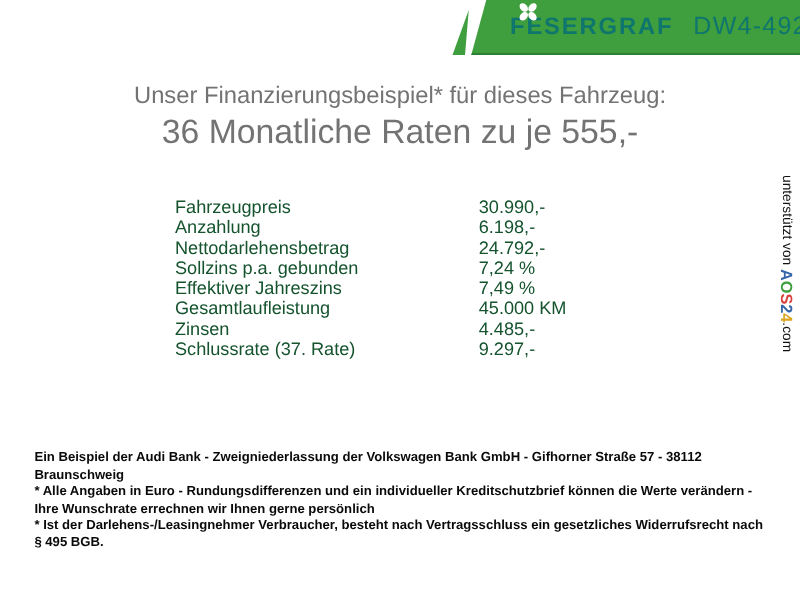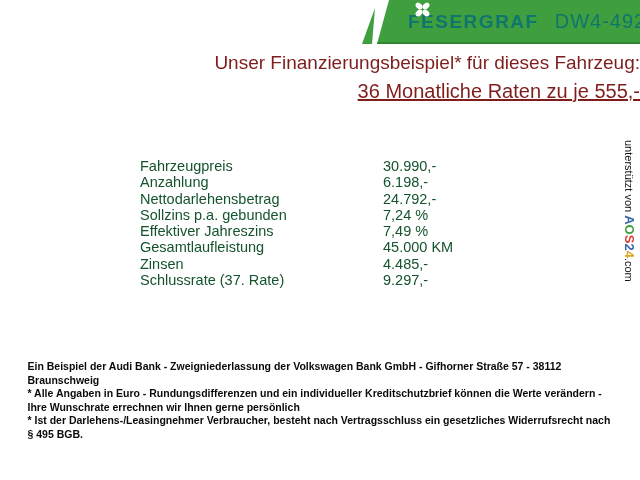--- a/index.html
+++ b/index.html
@@ -12,23 +12,23 @@
   .banner{position:absolute;top:0;left:0;width:640px;height:46px;}
   .banner svg{position:absolute;top:0;left:0;display:block;}
   .banner-content{
     position:absolute;top:0;left:408px;height:43px;
     display:flex;align-items:center;color:#0f766e;white-space:nowrap;
   }
   .brand-word{font-size:19px;font-weight:bold;letter-spacing:1.5px;}
   .clover{width:19px;height:19px;margin:0 5px;display:block;}
   .dealer-code{font-size:20px;letter-spacing:1px;margin-left:16px;text-align:center;}
   
-  .title{position:absolute;top:50px;left:0;right:0;text-align:right;color:#7f1d1d;}
+  .title{position:absolute;top:64px;left:0;right:0;text-align:center;color:#737373;}
   .title-line1{font-size:19px;line-height:26px;}
-  .title-line2{font-size:20px;line-height:31px;text-decoration:underline;}
+  .title-line2{font-size:27px;line-height:31px;}
   
   .fin-table{position:absolute;top:158px;left:140px;font-size:14.5px;line-height:16.3px;color:#14532d;}
   .fin-row{display:grid;grid-template-columns:243px auto;}
   
   .footer{
     position:absolute;top:360px;left:20px;right:20px;text-align:left;
     font-size:10.5px;font-weight:bold;line-height:13.5px;color:#0a0a0a;
   }
   .footer p{margin:0 auto;max-width:585px;}
   

